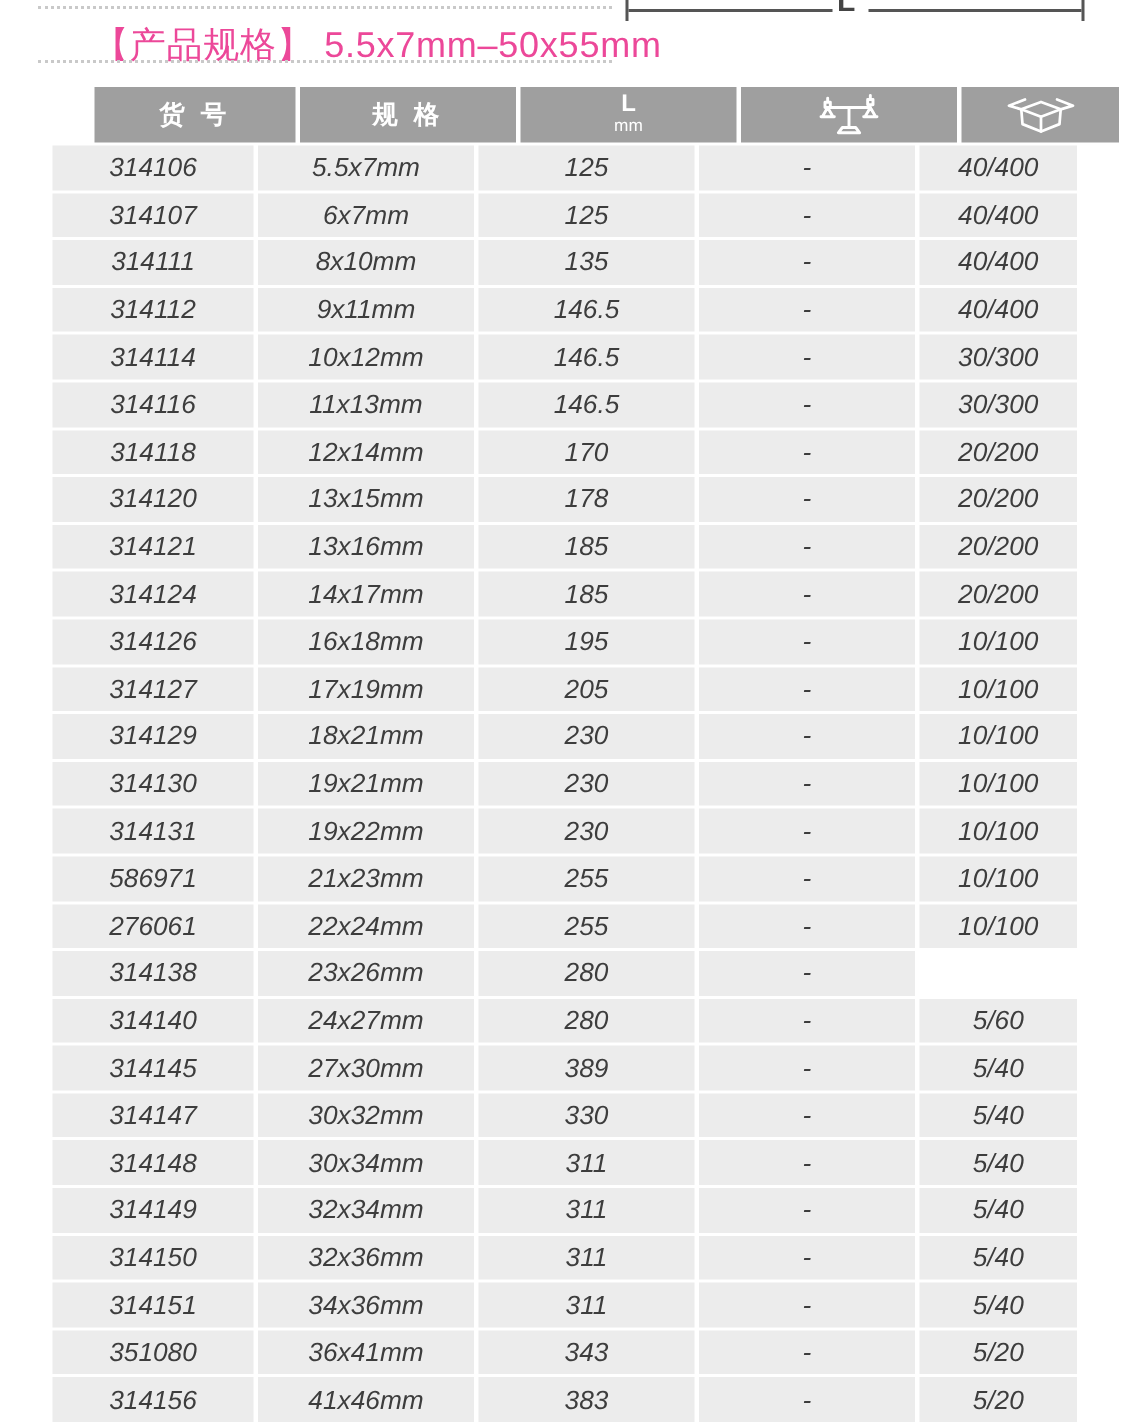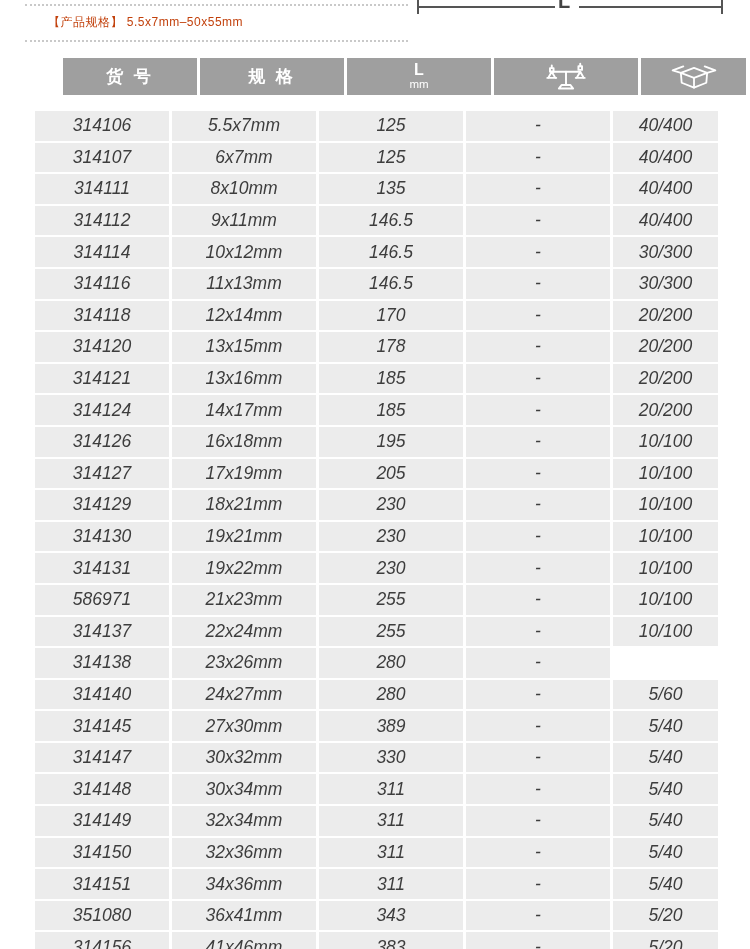--- a/index.html
+++ b/index.html
@@ -7,38 +7,38 @@
     font-family:"Liberation Sans", sans-serif; }
 
   .page { position:relative; width:750px; height:949px; background:#fff; }
 
   
   .dotted-line { position:absolute; left:25px; width:383px; height:0;
     border-top:2px dotted #c9c9c9; }
   .dotted-top { top:4px; }
   .dotted-bottom { top:40px; }
 
-  .spec-title { position:absolute; left:48px; top:14px; font-size:12px;
-    color:#c2410c; letter-spacing:0.5px; white-space:nowrap; }
+  .spec-title { position:absolute; left:62px; top:14px; font-size:24px;
+    color:#ec4899; letter-spacing:0.5px; white-space:nowrap; }
 
   .dim-drawing { position:absolute; left:417px; top:0; width:306px; height:16px; }
   .dim-tick { position:absolute; top:0; width:2px; height:14px; background:#555555; }
   .dim-tick.left { left:0; }
   .dim-tick.right { right:0; }
   .dim-seg { position:absolute; top:6px; height:2px; background:#555555; }
   .dim-seg.s1 { left:2px; width:136px; }
   .dim-seg.s2 { right:2px; width:142px; }
   .dim-label { position:absolute; left:141px; top:-9px; font-size:20px; line-height:20px;
     font-weight:bold; color:#444444; }
 
   
   .spec-table { position:absolute; left:35px; top:58px; width:683px; }
   .thead, .trow { display:grid;
     grid-template-columns:134px 144px 144px 144px 105px; column-gap:3px; }
-  .thead { height:37px; margin-bottom:16px;padding-left:28px; }
+  .thead { height:37px; margin-bottom:2px;padding-left:28px; }
   .th { background:#9f9f9f; color:#ffffff; display:flex; align-items:center;
     justify-content:center; font-size:17px; font-weight:bold; letter-spacing:3px; }
   .th-length { flex-direction:column; letter-spacing:0; line-height:1; }
   .th-length .l-top { font-size:16px; }
   .th-length .l-bottom { font-size:11.5px; font-weight:normal; margin-top:1px; }
   .th svg { display:block; }
 
   .tbody { display:flex; flex-direction:column; gap:2px; }
   .trow { height:29.6px;font-style:italic; }
   .tcell { background:#ececec; color:#3d3d3d; font-size:17.5px;
@@ -197,21 +197,21 @@
           <div class="tcell">10/100</div>
         </div>
         <div class="trow">
           <div class="tcell">586971</div>
           <div class="tcell">21x23mm</div>
           <div class="tcell">255</div>
           <div class="tcell">-</div>
           <div class="tcell">10/100</div>
         </div>
         <div class="trow">
-          <div class="tcell">314137</div>
+          <div class="tcell">276061</div>
           <div class="tcell">22x24mm</div>
           <div class="tcell">255</div>
           <div class="tcell">-</div>
           <div class="tcell">10/100</div>
         </div>
         <div class="trow">
           <div class="tcell">314138</div>
           <div class="tcell">23x26mm</div>
           <div class="tcell">280</div>
           <div class="tcell">-</div>

